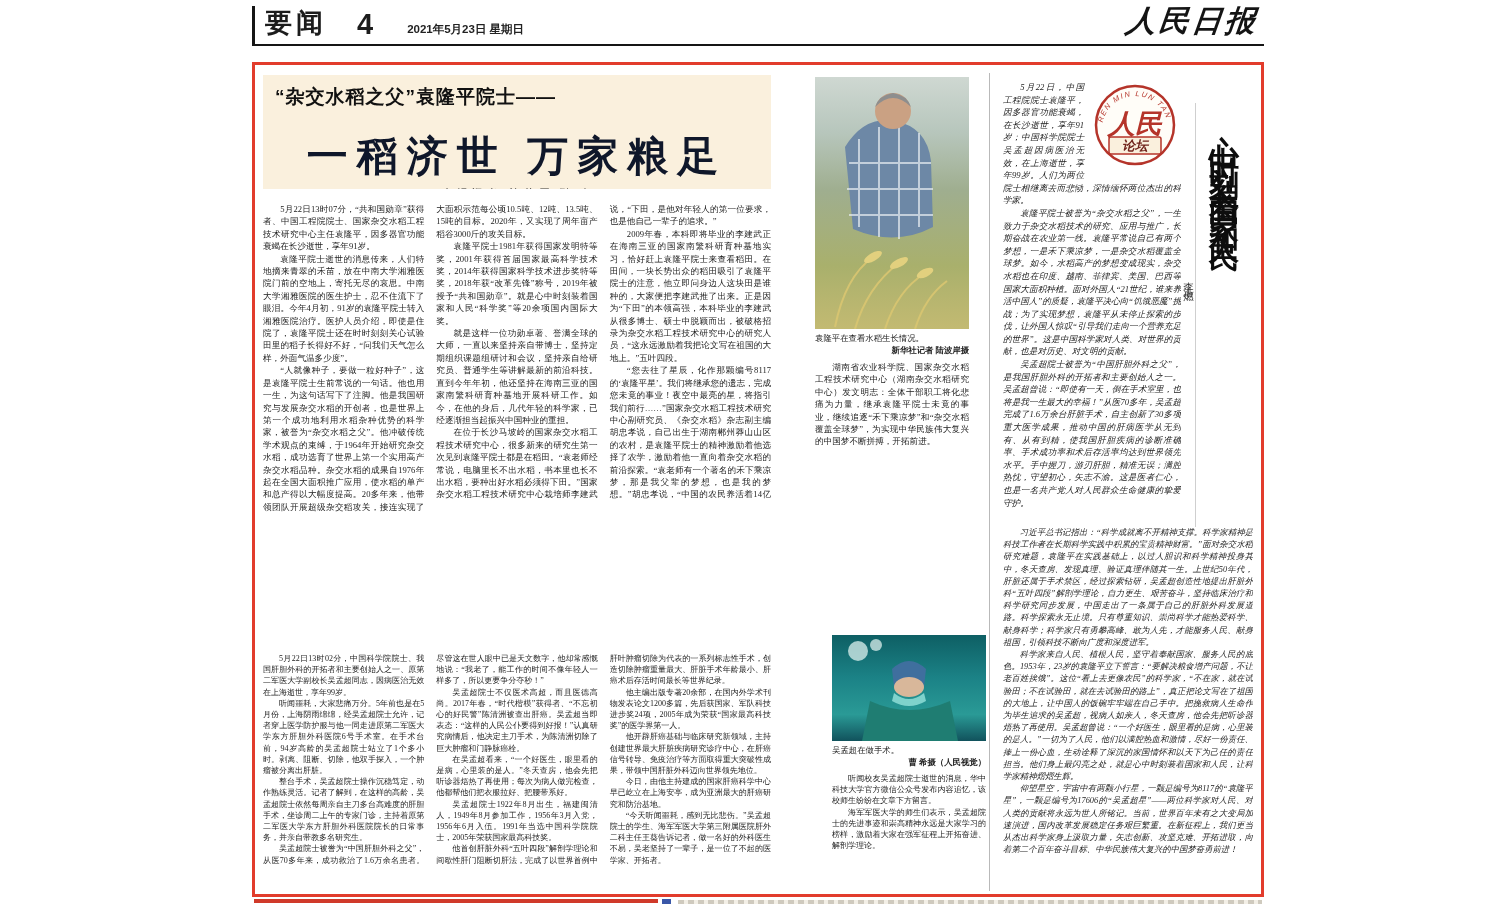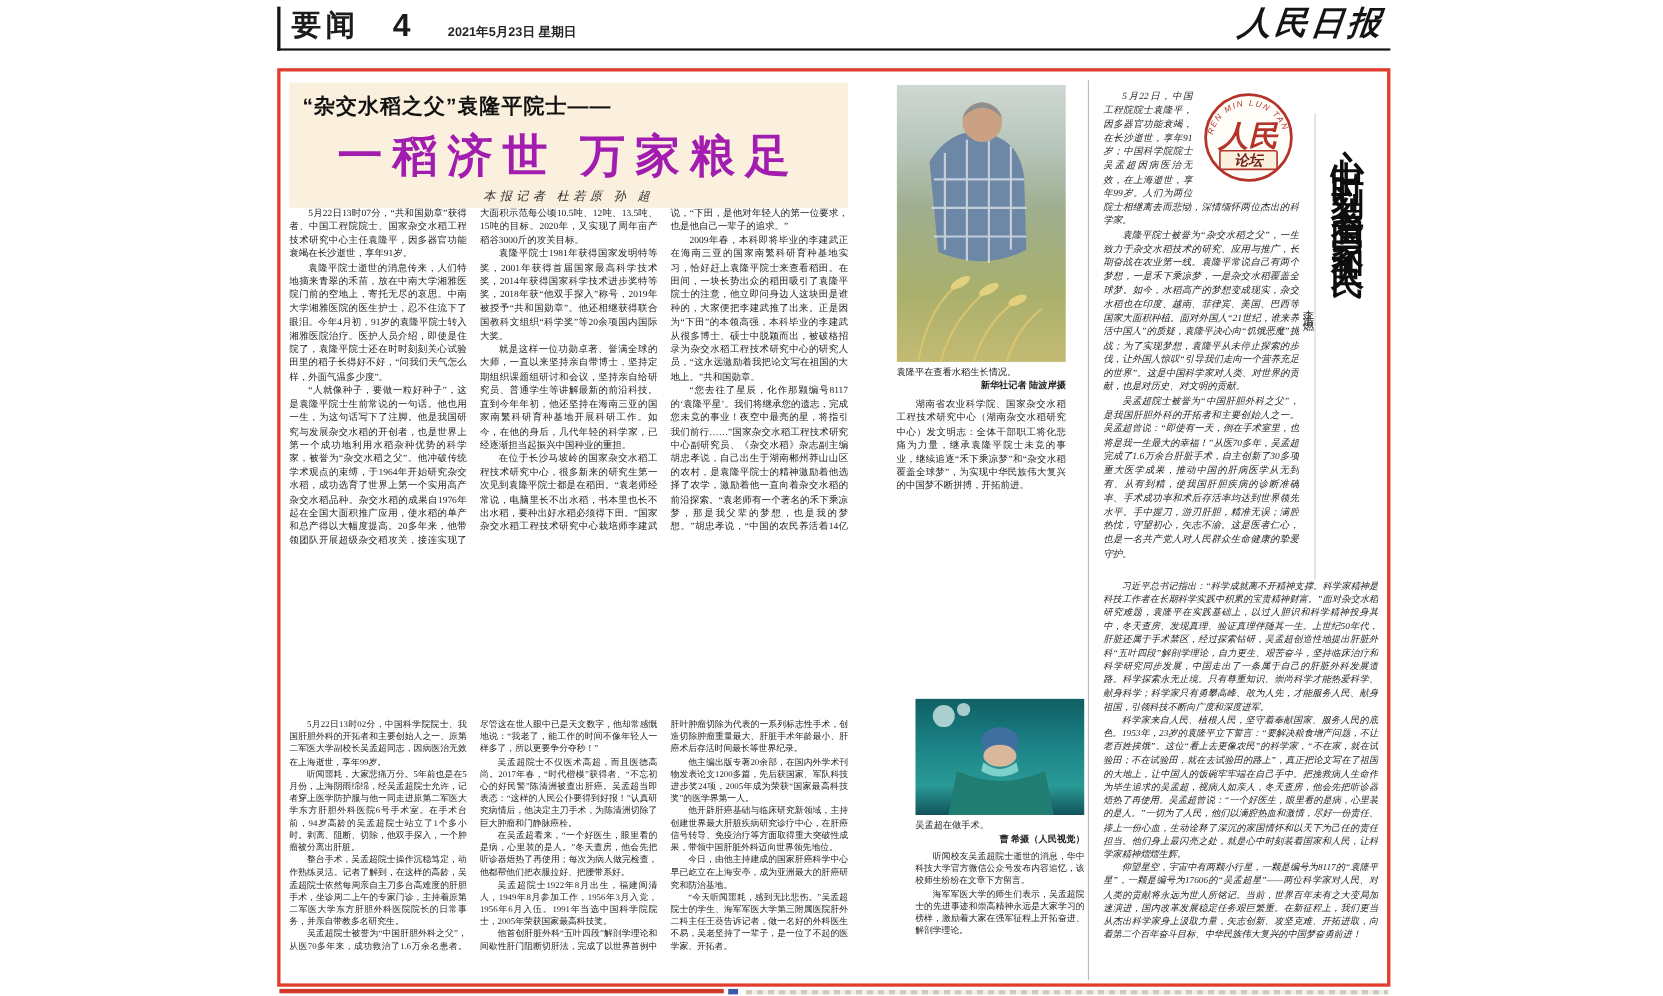--- a/index.html
+++ b/index.html
@@ -19,27 +19,27 @@
 
   
   #red-frame { position:absolute; left:252px; top:62px; width:1012px; height:835px;
     border:3px solid #e23c2c; background:#fff; }
 
   
   .art-header { position:absolute; left:8px; width:508px; height:114px; background:#faf0dd; overflow:hidden; }
   .kicker { font-family:"Liberation Sans",sans-serif; font-weight:900; font-size:19px; letter-spacing:1px;
             text-align:left; padding:9px 0 0 12px; color:#111; }
   .headline { font-family:"Liberation Sans",sans-serif; font-weight:900; font-size:41px; letter-spacing:9px;
-            text-align:center; margin-top:4px; color:#a21caf; }
+            text-align:center; margin-top:19px; color:#0f172a; }
   .byline { text-align:center; font-size:11px; letter-spacing:4px; margin-top:2px; color:#333; font-style:italic; }
 
   .art-body { position:absolute; left:8px; width:508px; column-count:3; column-gap:12px;
     text-align:justify; overflow:hidden; }
   .art-body p, .side-paras p { text-indent:2em; margin:0; }
-  #a1-body { top:122px; height:322px; font-size:8.6px; line-height:12.4px; }
+  #a1-body { top:138px; height:322px; font-size:8.6px; line-height:12.4px; }
   #a2-body { top:588px; height:242px; font-size:8px; line-height:11.2px; }
 
   .side-col { position:absolute; left:560px; width:154px; overflow:hidden; }
   #a1-side { top:12px; height:446px; }
   #a2-side { top:570px; height:246px;margin-left:17px; }
   .photo { width:154px; display:block; }
   .caption { font-size:8.4px; line-height:11.5px; margin-top:4px; color:#222; }
   .caption .credit { display:block; text-align:right; font-weight:700; }
   .side-paras { margin-top:5px; font-size:8.6px; line-height:12.4px; text-align:justify; }
   #a2-side .side-paras { font-size:8px; line-height:11.2px; }
@@ -85,24 +85,24 @@
     <div class="art-header" style="top:10px;">
       <div class="kicker">“杂交水稻之父”袁隆平院士——</div>
       <div class="headline">一稻济世 万家粮足</div>
       <div class="byline">本报记者 杜若原 孙 超</div>
     </div>
 
     <div id="a1-body" class="art-body">
         <p>5月22日13时07分，“共和国勋章”获得者、中国工程院院士、国家杂交水稻工程技术研究中心主任袁隆平，因多器官功能衰竭在长沙逝世，享年91岁。</p>
         <p>袁隆平院士逝世的消息传来，人们特地摘来青翠的禾苗，放在中南大学湘雅医院门前的空地上，寄托无尽的哀思。中南大学湘雅医院的医生护士，忍不住流下了眼泪。今年4月初，91岁的袁隆平院士转入湘雅医院治疗。医护人员介绍，即使是住院了，袁隆平院士还在时时刻刻关心试验田里的稻子长得好不好，“问我们天气怎么样，外面气温多少度”。</p>
         <p>“人就像种子，要做一粒好种子”，这是袁隆平院士生前常说的一句话。他也用一生，为这句话写下了注脚。他是我国研究与发展杂交水稻的开创者，也是世界上第一个成功地利用水稻杂种优势的科学家，被誉为“杂交水稻之父”。他冲破传统学术观点的束缚，于1964年开始研究杂交水稻，成功选育了世界上第一个实用高产杂交水稻品种。杂交水稻的成果自1976年起在全国大面积推广应用，使水稻的单产和总产得以大幅度提高。20多年来，他带领团队开展超级杂交稻攻关，接连实现了大面积示范每公顷10.5吨、12吨、13.5吨、15吨的目标。2020年，又实现了周年亩产稻谷3000斤的攻关目标。</p>
-        <p>袁隆平院士1981年获得国家发明特等奖，2001年获得首届国家最高科学技术奖，2014年获得国家科学技术进步奖特等奖，2018年获“他双手探入”称号，2019年被授予“共和国勋章”。他还相继获得联合国教科文组织“科学奖”等20余项国内国际大奖。</p>
+        <p>袁隆平院士1981年获得国家发明特等奖，2001年获得首届国家最高科学技术奖，2014年获得国家科学技术进步奖特等奖，2018年获“改革先锋”称号，2019年被授予“共和国勋章”。就是心中时刻装着国家和人民“科学奖”等20余项国内国际大奖。</p>
         <p>就是这样一位功勋卓著、誉满全球的大师，一直以来坚持亲自带博士，坚持定期组织课题组研讨和会议，坚持亲自给研究员、普通学生等讲解最新的前沿科技。直到今年年初，他还坚持在海南三亚的国家南繁科研育种基地开展科研工作。如今，在他的身后，几代年轻的科学家，已经逐渐担当起振兴中国种业的重担。</p>
         <p>在位于长沙马坡岭的国家杂交水稻工程技术研究中心，很多新来的研究生第一次见到袁隆平院士都是在稻田。“袁老师经常说，电脑里长不出水稻，书本里也长不出水稻，要种出好水稻必须得下田。”国家杂交水稻工程技术研究中心栽培师李建武说，“下田，是他对年轻人的第一位要求，也是他自己一辈子的追求。”</p>
-        <p>2009年春，本科即将毕业的李建武正在海南三亚的国家南繁科研育种基地实习，恰好赶上袁隆平院士来查看稻田。在田间，一块长势出众的稻田吸引了袁隆平院士的注意，他立即问身边人这块田是谁种的，大家便把李建武推了出来。正是因为“下田”的本领高强，本科毕业的李建武从很多博士、硕士中脱颖而出，被破格招录为杂交水稻工程技术研究中心的研究人员，“这永远激励着我把论文写在祖国的大地上。”共和国勋章。</p>
+        <p>2009年春，本科即将毕业的李建武正在海南三亚的国家南繁科研育种基地实习，恰好赶上袁隆平院士来查看稻田。在田间，一块长势出众的稻田吸引了袁隆平院士的注意，他立即问身边人这块田是谁种的，大家便把李建武推了出来。正是因为“下田”的本领高强，本科毕业的李建武从很多博士、硕士中脱颖而出，被破格招录为杂交水稻工程技术研究中心的研究人员，“这永远激励着我把论文写在祖国的大地上。”五叶四段。</p>
         <p>“您去往了星辰，化作那颗编号8117的‘袁隆平星’。我们将继承您的遗志，完成您未竟的事业！夜空中最亮的星，将指引我们前行……”国家杂交水稻工程技术研究中心副研究员、《杂交水稻》杂志副主编胡忠孝说，自己出生于湖南郴州莽山山区的农村，是袁隆平院士的精神激励着他选择了农学，激励着他一直向着杂交水稻的前沿探索。“袁老师有一个著名的禾下乘凉梦，那是我父辈的梦想，也是我的梦想。”胡忠孝说，“中国的农民养活着14亿人口，我们有责任为农民多做点事，做袁老梦想的践行者。”</p>
       </div>
 
     <div id="a1-side" class="side-col">
       <svg class="photo" width="154" height="252" viewBox="0 0 154 252">
         <defs>
           <linearGradient id="g1" x1="0" y1="0" x2="0" y2="1">
             <stop offset="0" stop-color="#cfd8d2"></stop>
               <stop offset="0.22" stop-color="#b7c6bc"></stop>
             <stop offset="0.45" stop-color="#9fae8f"></stop>

